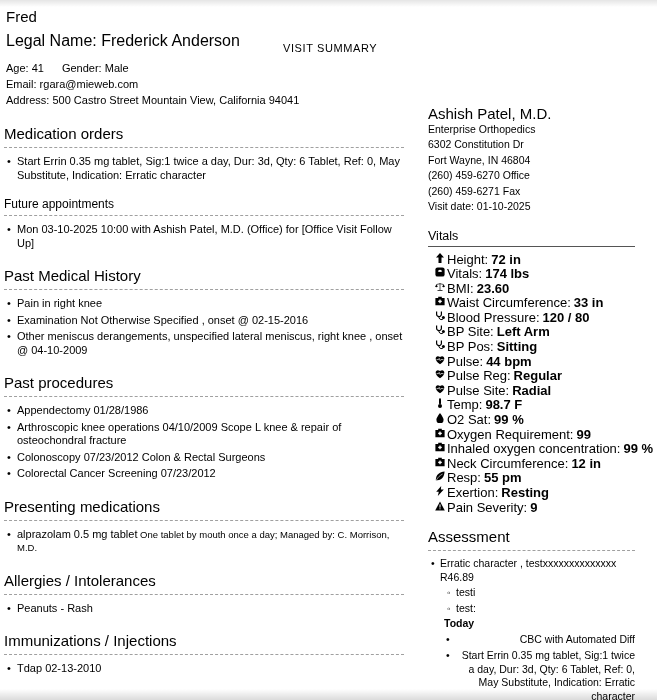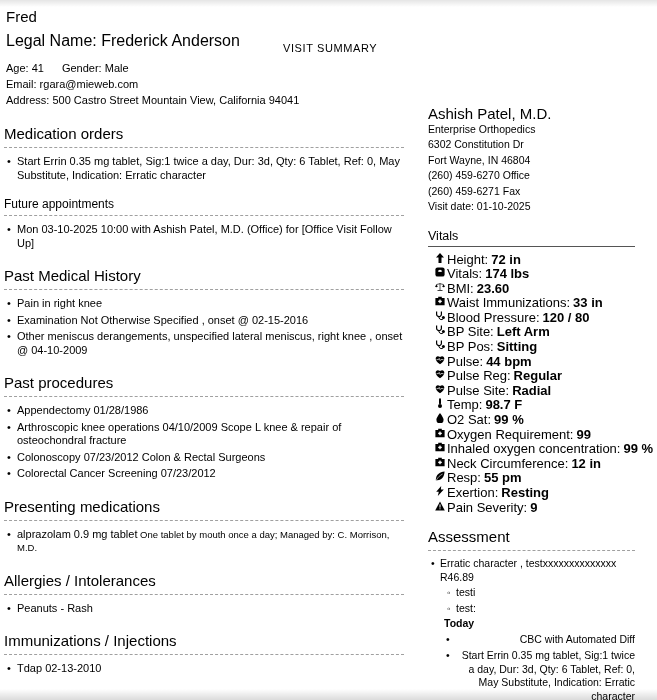--- a/index.html
+++ b/index.html
@@ -93,21 +93,21 @@
   <div>
     <div class="h1">Past procedures</div>
     <div class="li">Appendectomy 01/28/1986</div>
     <div class="li">Arthroscopic knee operations 04/10/2009 Scope L knee &amp; repair of osteochondral fracture</div>
     <div class="li">Colonoscopy 07/23/2012 Colon &amp; Rectal Surgeons</div>
     <div class="li">Colorectal Cancer Screening 07/23/2012</div>
   </div>
 
   <div>
     <div class="h1">Presenting medications</div>
-    <div class="li"><span>alprazolam 0.9 mg tablet</span><span class="med-detail"> One tablet by mouth once a day; Managed by: C. Morrison, M.D.</span></div>
+    <div class="li"><span>alprazolam 0.5 mg tablet</span><span class="med-detail"> One tablet by mouth once a day; Managed by: C. Morrison, M.D.</span></div>
   </div>
 
   <div>
     <div class="h1">Allergies / Intolerances</div>
     <div class="li">Peanuts - Rash</div>
   </div>
 
   <div>
     <div class="h1">Immunizations / Injections</div>
     <div class="li">Tdap 02-13-2010</div>
@@ -159,21 +159,21 @@
     <span class="vv">23.60</span>
   </div>
   <div class="vrow">
     <span class="vi">
         <svg viewBox="0 0 10 10">
           <path d="M3.2 2 V0.7 h3.6 V2 h2.8 v7.3 H0.4 V2 Z"></path>
           <rect x="4.3" y="3.6" width="1.4" height="3.6" fill="#fff"></rect>
           <rect x="3.2" y="4.7" width="3.6" height="1.4" fill="#fff"></rect>
         </svg>
       </span>
-    <span class="vl">Waist Immunizations:</span>
+    <span class="vl">Waist Circumference:</span>
     <span class="vv">33 in</span>
   </div>
   <div class="vrow">
     <span class="vi">
         <svg viewBox="0 0 10 10">
           <path d="M1.6 0.4 v2.8 a2.4 2.4 0 0 0 4.8 0 V0.4" stroke="#000" stroke-width="1.2" fill="none"></path>
           <path d="M4 5.8 v1 a2.6 2.6 0 0 0 4.4 1" stroke="#000" stroke-width="1" fill="none"></path>
           <circle cx="8.4" cy="6.6" r="1.5"></circle>
         </svg>
       </span>

